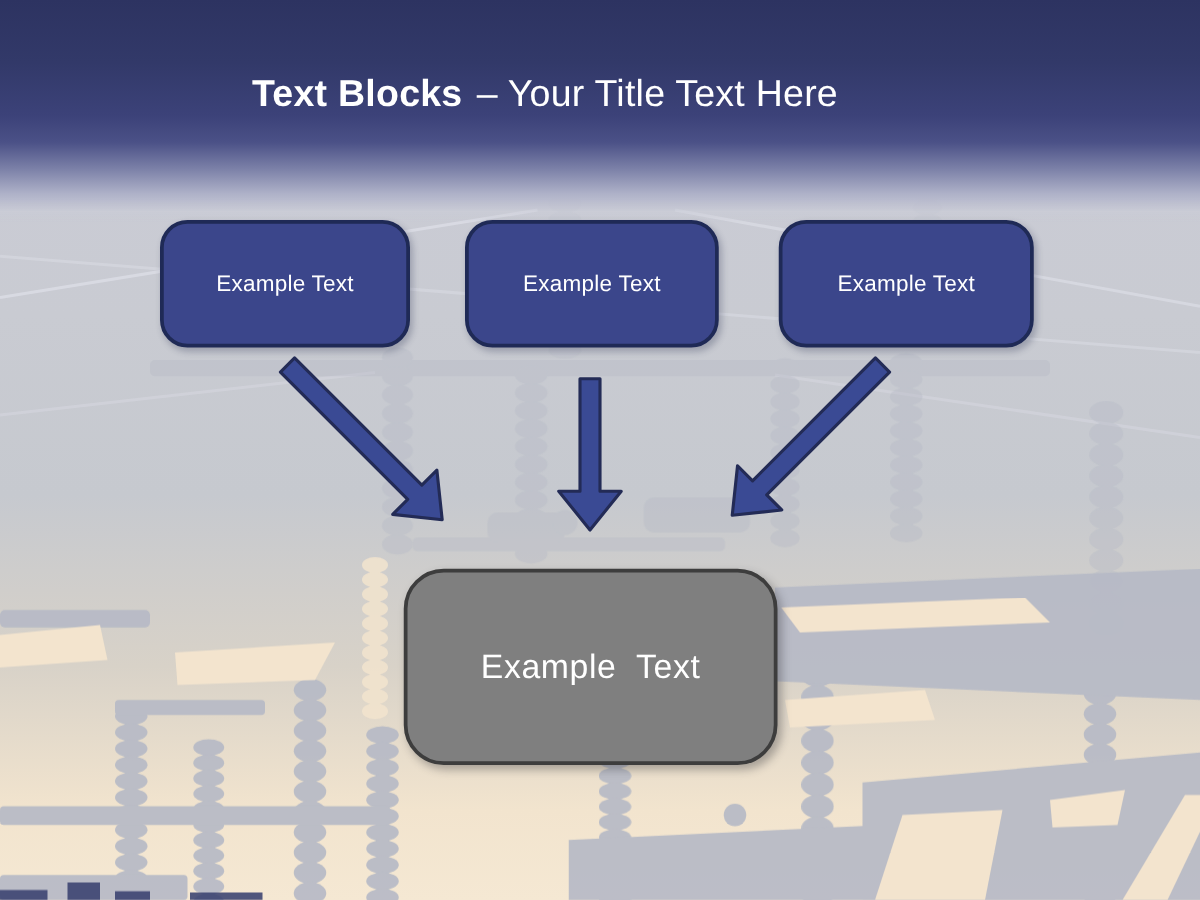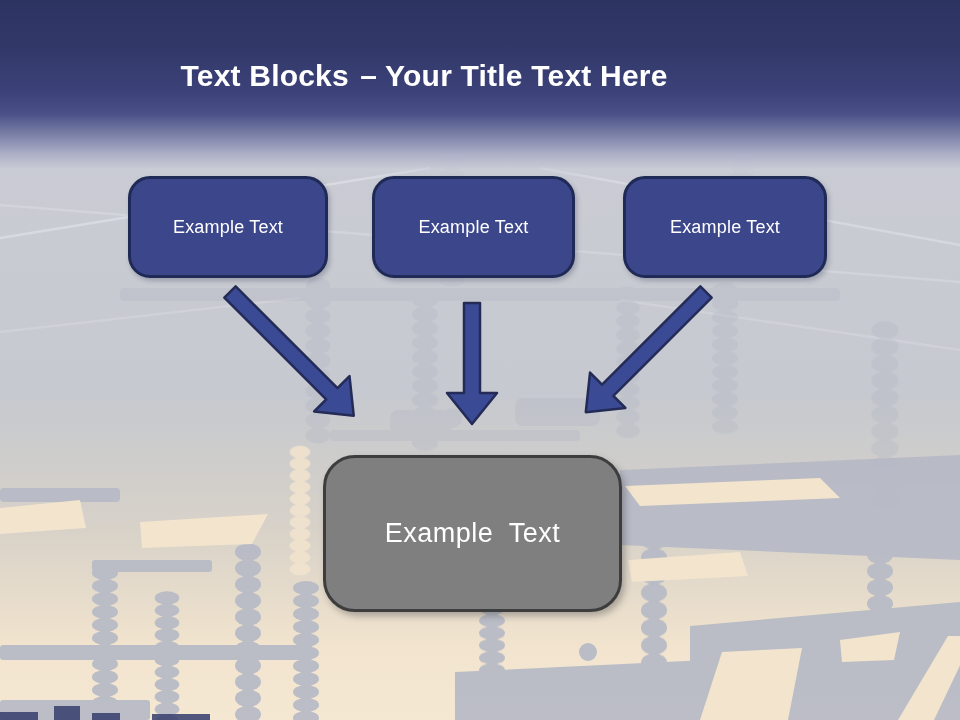--- a/index.html
+++ b/index.html
@@ -20,29 +20,29 @@
       var(--header-top,#2d3361) 0%,
       #323969 28%,
       var(--header-mid,#3c4279) 52%,
       #4b5187 64%,
       #7c81a8 76%,
       #aeb1c8 87%,
       rgba(202,204,215,0.55) 95%,
       rgba(202,204,215,0) 100%);
   }
   .slide-title{
-    left:0;top:54px;width:768px;height:44px;
+    left:12px;top:54px;width:768px;height:44px;
     margin:0;display:flex;justify-content:center;align-items:center;
     color:var(--title-color,#ffffff);
     font-size:30px;font-weight:400;letter-spacing:0.2px;
     white-space:nowrap;
     padding-left:40px;
   }
   .slide-title .t-bold{font-weight:700;}
-  .slide-title .t-rest{margin-left:0.38em;font-weight:700;}
+  .slide-title .t-rest{margin-left:0.38em;font-weight:400;}
   
   .block{
     display:flex;align-items:center;justify-content:center;
     box-sizing:border-box;
     background:var(--block-fill,#3b468b);
     border:3px solid var(--block-border,#1f2a56);
     border-radius:22px;
     color:#fff;font-size:18px;letter-spacing:0.2px;
     box-shadow:2px 3px 5px rgba(40,45,80,0.28);
     text-align:center;

